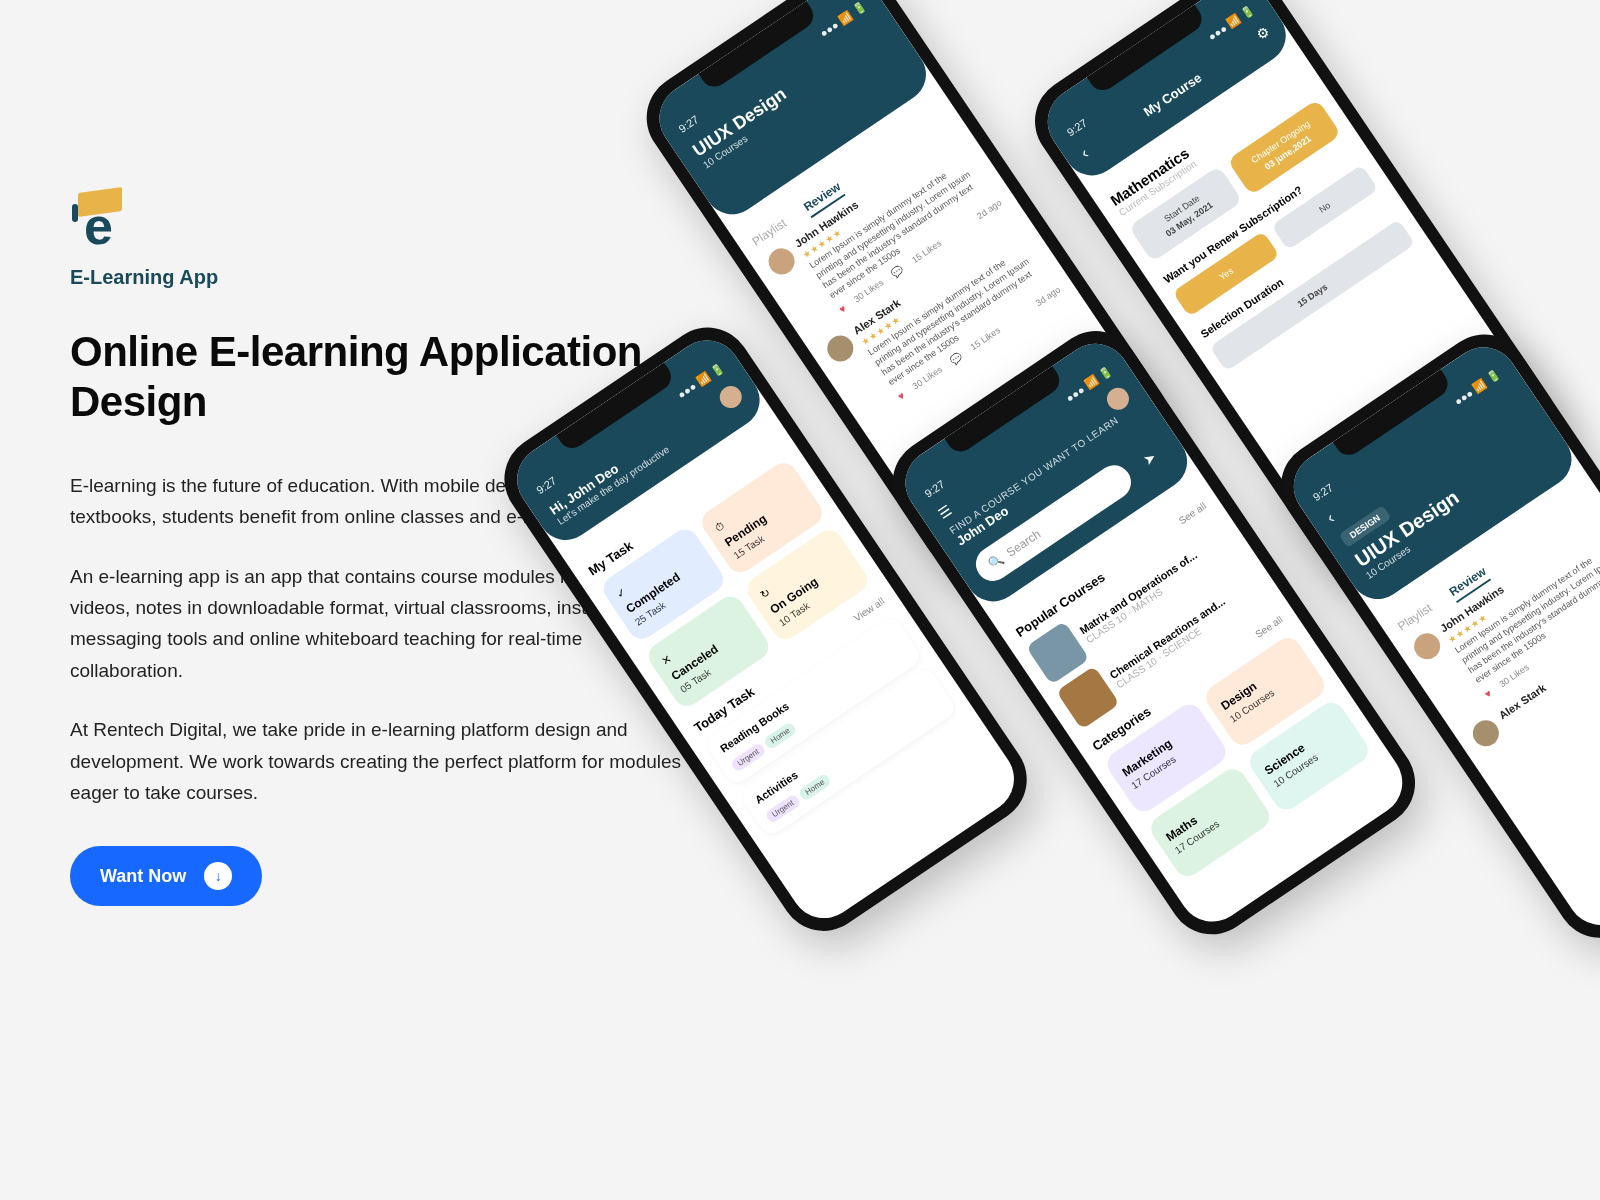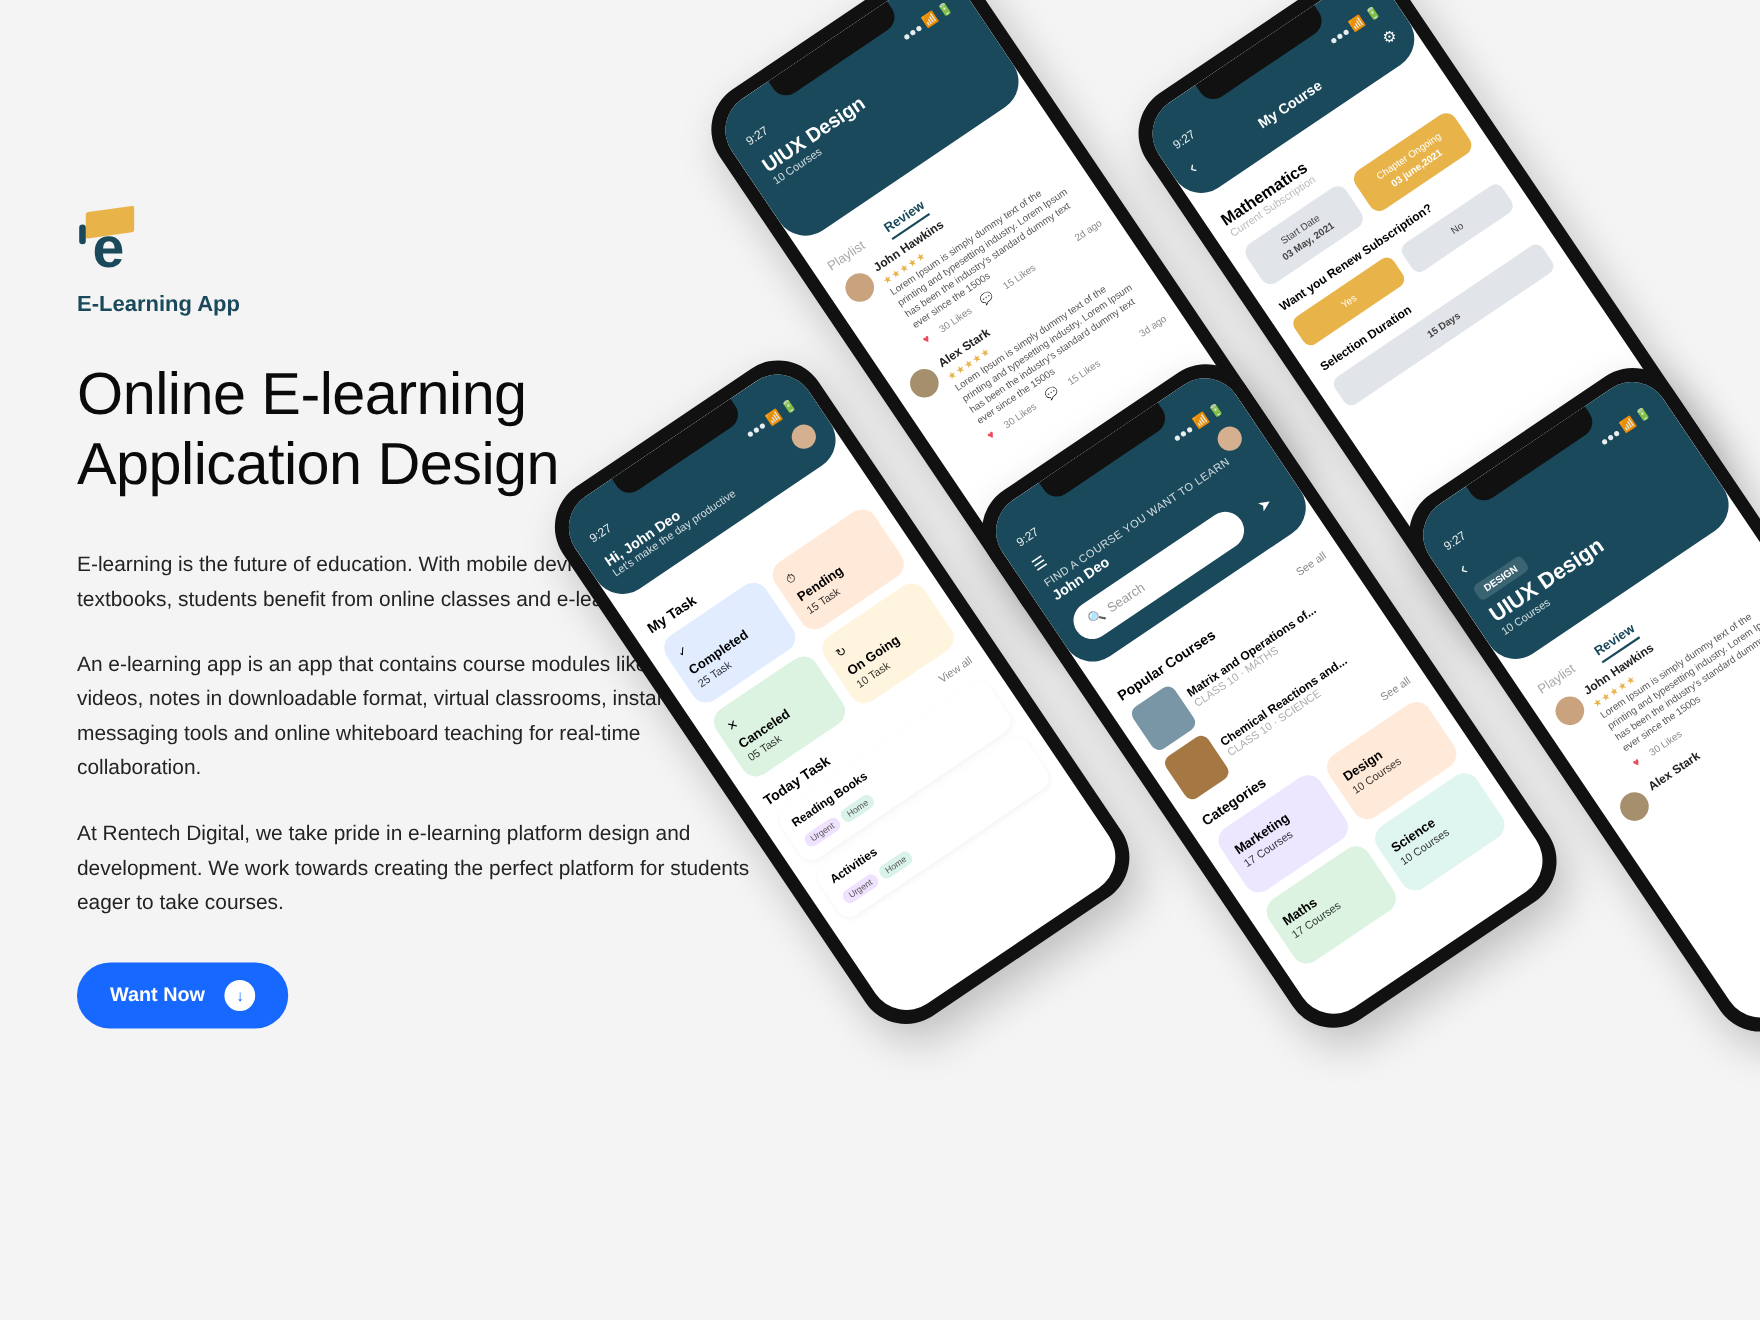--- a/index.html
+++ b/index.html
@@ -60,22 +60,22 @@
   left: 14px;
   top: 10px;
   line-height: 1;
 }
 .logo-text {
   color: #19495a;
   font-size: 20px;
   font-weight: 700;
 }
 .headline {
-  font-size: 54px;
-  font-weight: 400;
+  font-size: 42px;
+  font-weight: 700;
   color: #0a0a0a;
   line-height: 1.18;
   margin-bottom: 44px;
   letter-spacing: -0.5px;
 }
 .body-text p {
   font-size: 19px;
   line-height: 1.65;
   color: #232323;
   margin-bottom: 28px;
@@ -232,21 +232,21 @@
         <div class="logo-e">e</div>
       </div>
       <div class="logo-text">E-Learning App</div>
     </div>
 
     <h1 class="headline">Online E-learning Application Design</h1>
 
     <div class="body-text">
       <p>E-learning is the future of education. With mobile devices replacing textbooks, students benefit from online classes and e-learning apps.</p>
       <p>An e-learning app is an app that contains course modules like lecture videos, notes in downloadable format, virtual classrooms, instant messaging tools and online whiteboard teaching for real-time collaboration.</p>
-      <p>At Rentech Digital, we take pride in e-learning platform design and development. We work towards creating the perfect platform for students eager to take courses.</p>
+      <p>At Rentech Digital, we take pride in e-learning platform design and development. We work towards creating the perfect platform for modules eager to take courses.</p>
     </div>
 
     <button class="hire-btn">
       <span>Want Now</span>
       <span class="circle">↓</span>
     </button>
   </div>
 
   <div class="phones">
 

